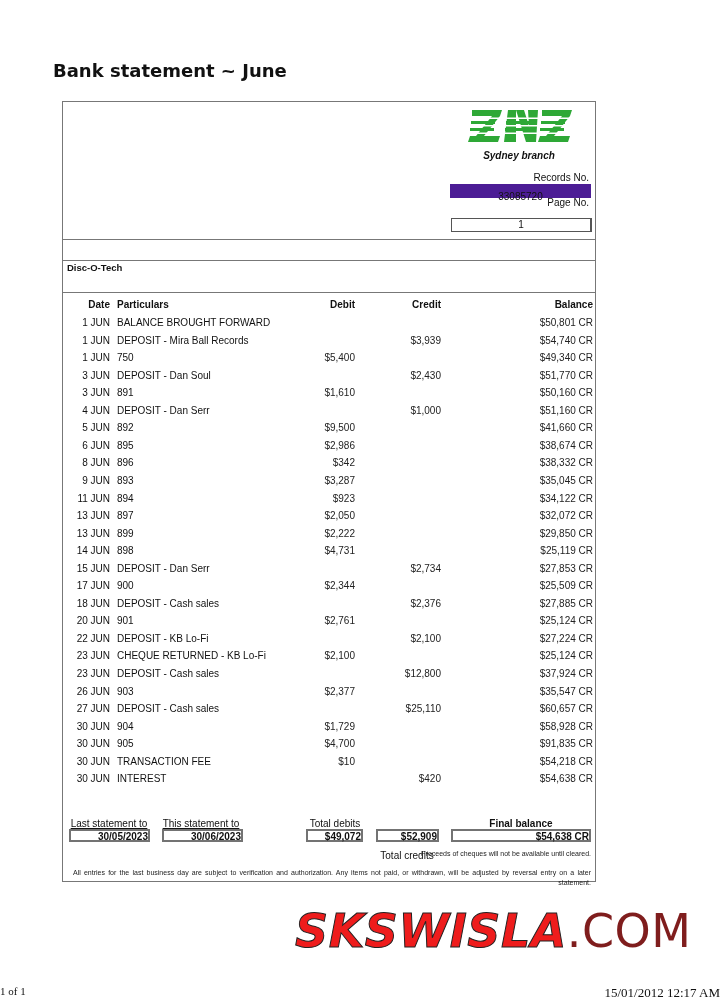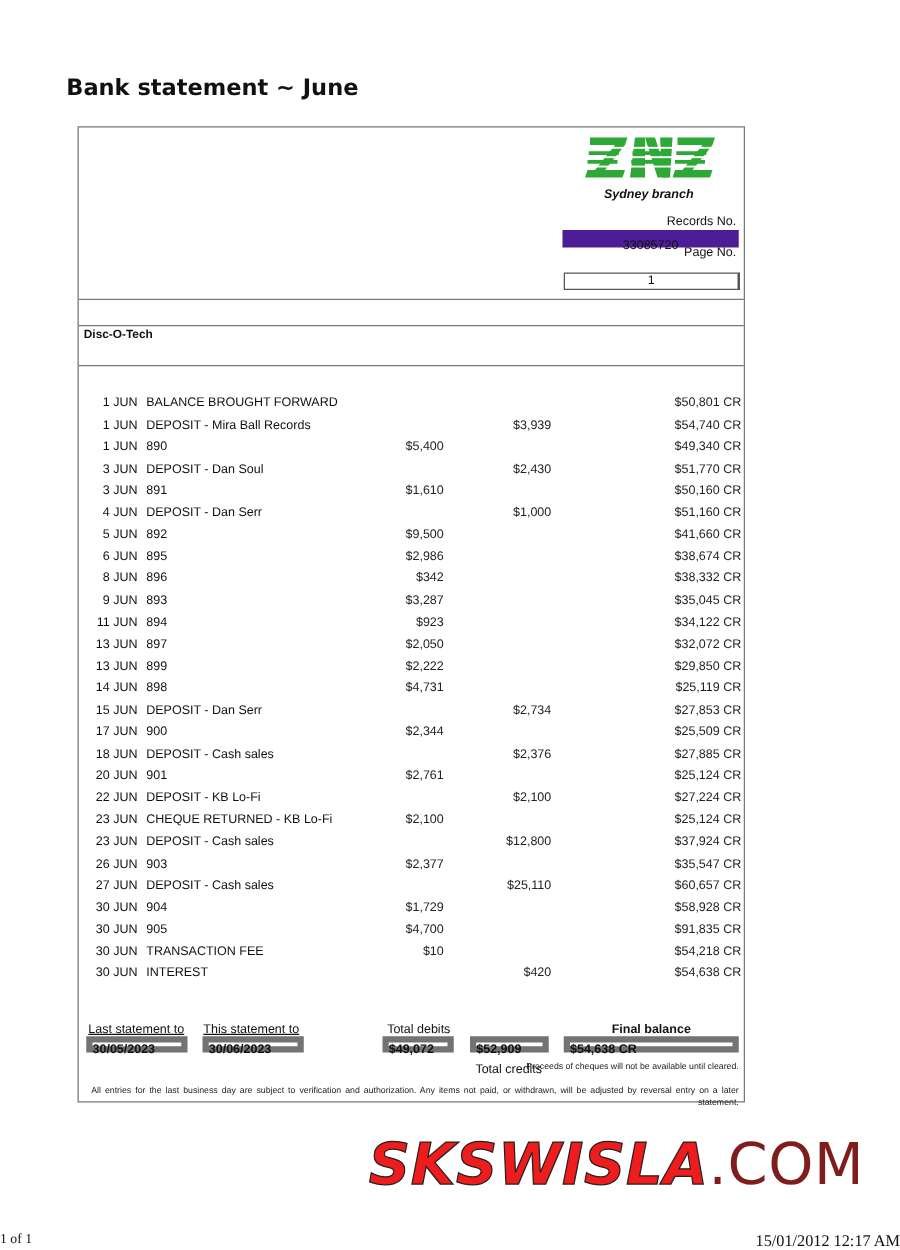--- a/index.html
+++ b/index.html
@@ -19,21 +19,21 @@
   .company { position:absolute; left:4px; top:160px; font-size:9.5px; font-weight:bold; }
   .tx-header, .tx-row { position:absolute; left:0; width:534px; height:14px; font-size:10px; line-height:14px; }
   .tx-header { font-weight:bold; top:196px; }
   .c-date { position:absolute; right:487px; text-align:right; white-space:nowrap; }
   .c-part { position:absolute; left:54px; white-space:nowrap; }
   .c-debit { position:absolute; right:242px; text-align:right; }
   .c-credit { position:absolute; right:156px; text-align:right; }
   .c-bal { position:absolute; right:4px; text-align:right; }
   .tx-row .c-debit, .tx-row .c-credit, .tx-row .c-bal { color:#222; }
   .sum-label { position:absolute; font-size:10px; text-align:center; white-space:nowrap; }
-  .sum-box { position:absolute; height:13px; border:5px solid #737373; box-sizing:border-box; font-size:10px; font-weight:bold; text-align:left; line-height:11px; }
+  .sum-box { position:absolute; height:13px; border:2px solid #737373; box-sizing:border-box; font-size:10px; font-weight:bold; text-align:right; line-height:11px; }
   .u { text-decoration:underline; }
   .note1 { position:absolute; right:4px; top:748px; font-size:7px; color:#222; }
   .note2 { position:absolute; left:10px; right:4px; top:766px; font-size:7px; color:#222; text-align:justify; text-align-last:right; line-height:10px; }
   .watermark { position:absolute; left:295px; top:903px; font-size:46px; line-height:56px; white-space:nowrap; letter-spacing:0.5px; }
   .wm-red { color:#ee1c1c; font-family:"DejaVu Sans", sans-serif; font-weight:bold; -webkit-text-stroke:1px #222; font-style:italic; }
   .wm-blue { color:#7f1d1d; font-family:"DejaVu Sans", sans-serif; }
   .footer-left { position:absolute; left:0; top:985px; font-family:"Liberation Serif", serif; font-size:11px; }
   .footer-right { position:absolute; right:0; top:985px; font-family:"Liberation Serif", serif; font-size:13px; }
 </style>
 </head>
@@ -75,39 +75,46 @@
   <div class="acct-label">Records No.</div>
   <div class="acct-box">33085720</div>
   <div class="page-label">Page No.</div>
   <div class="page-box">1</div>
 
   <div class="hline" style="top:137px"></div>
   <div class="hline" style="top:158px"></div>
   <div class="company">Disc-O-Tech</div>
   <div class="hline" style="top:190px"></div>
 
+  <div class="tx-header">
+    <span class="c-date">Date</span>
+    <span class="c-part">Particulars</span>
+    <span class="c-debit">Debit</span>
+    <span class="c-credit">Credit</span>
+    <span class="c-bal">Balance</span>
+  </div>
 
   <div id="tx-body">
       <div class="tx-row" style="top: 214px;">
         <span class="c-date">1 JUN</span>
         <span class="c-part">BALANCE BROUGHT FORWARD</span>
         <span class="c-debit"></span>
         <span class="c-credit"></span>
         <span class="c-bal">$50,801 CR</span>
       </div>
       <div class="tx-row" style="top: 231.55px;">
         <span class="c-date">1 JUN</span>
         <span class="c-part">DEPOSIT - Mira Ball Records</span>
         <span class="c-debit"></span>
         <span class="c-credit">$3,939</span>
         <span class="c-bal">$54,740 CR</span>
       </div>
       <div class="tx-row" style="top: 249.1px;">
         <span class="c-date">1 JUN</span>
-        <span class="c-part">890</span>
+        <span class="c-part">750</span>
         <span class="c-debit">$5,400</span>
         <span class="c-credit"></span>
         <span class="c-bal">$49,340 CR</span>
       </div>
       <div class="tx-row" style="top: 266.65px;">
         <span class="c-date">3 JUN</span>
         <span class="c-part">DEPOSIT - Dan Soul</span>
         <span class="c-debit"></span>
         <span class="c-credit">$2,430</span>
         <span class="c-bal">$51,770 CR</span>

